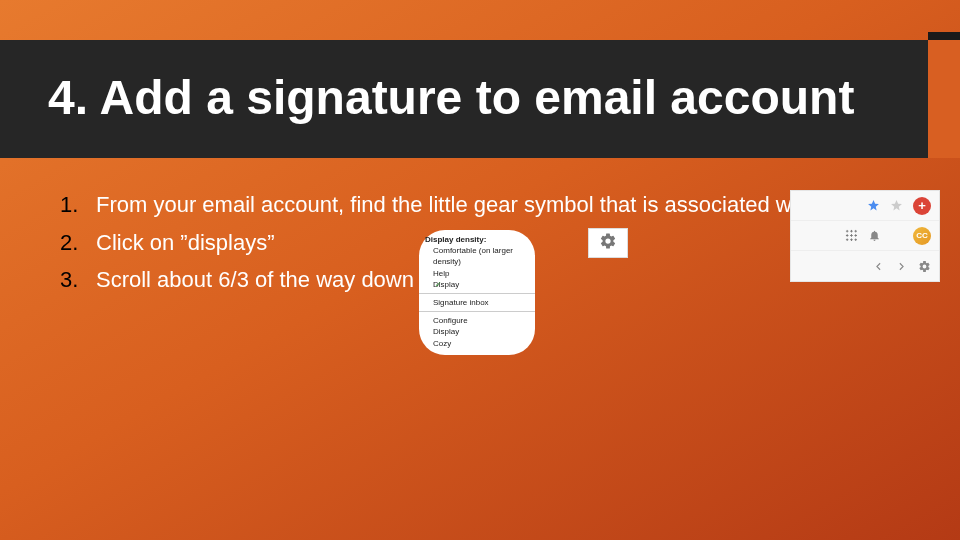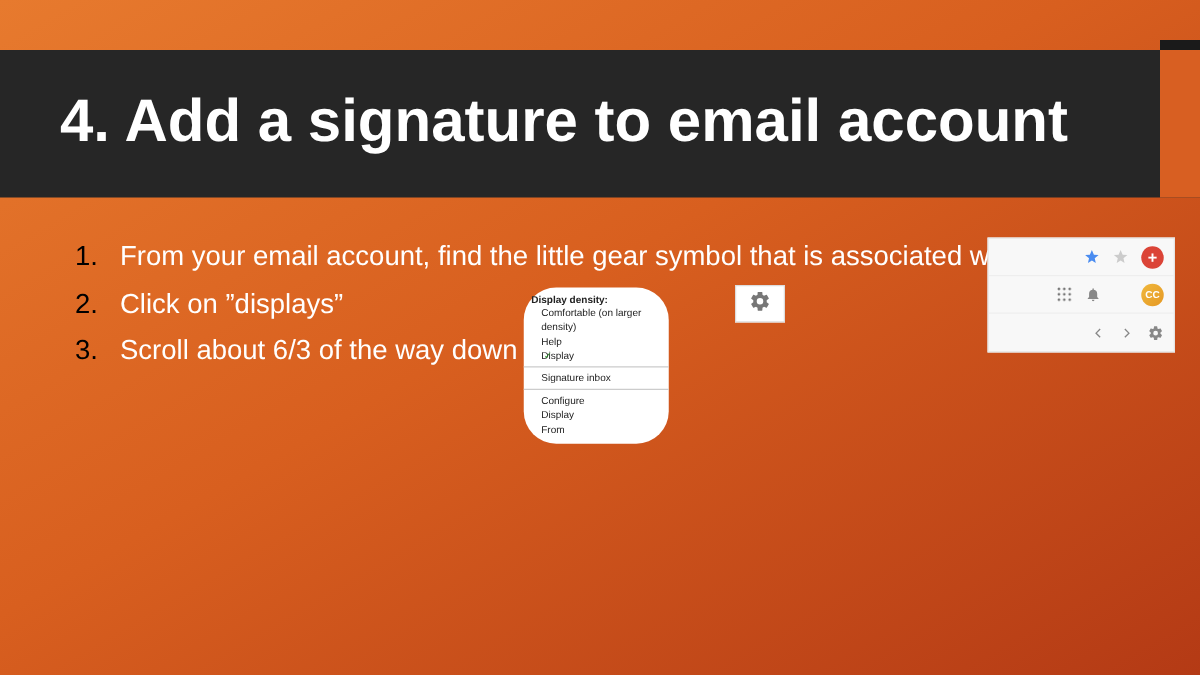--- a/index.html
+++ b/index.html
@@ -182,21 +182,21 @@
     <div>Help</div>
     <div style="position:relative">
       <span class="chk">✓</span>
       <span>Display</span>
     </div>
     <hr>
     <div>Signature inbox</div>
     <hr>
     <div>Configure</div>
     <div>Display</div>
-    <div>From</div>
+    <div>Cozy</div>
   </div>
 
   <div class="toolbar-screenshot">
     <div class="toolbar-row">
       <span class="tb-icon star-blue">
         <svg viewBox="0 0 24 24">
             <path d="M12 17.3 6.2 21l1.6-6.8L2 9.3l7-.6L12 2l3 6.7 7 .6-5.8 4.9L17.8 21z"></path>
           </svg>
       </span>
       <span class="tb-icon">

